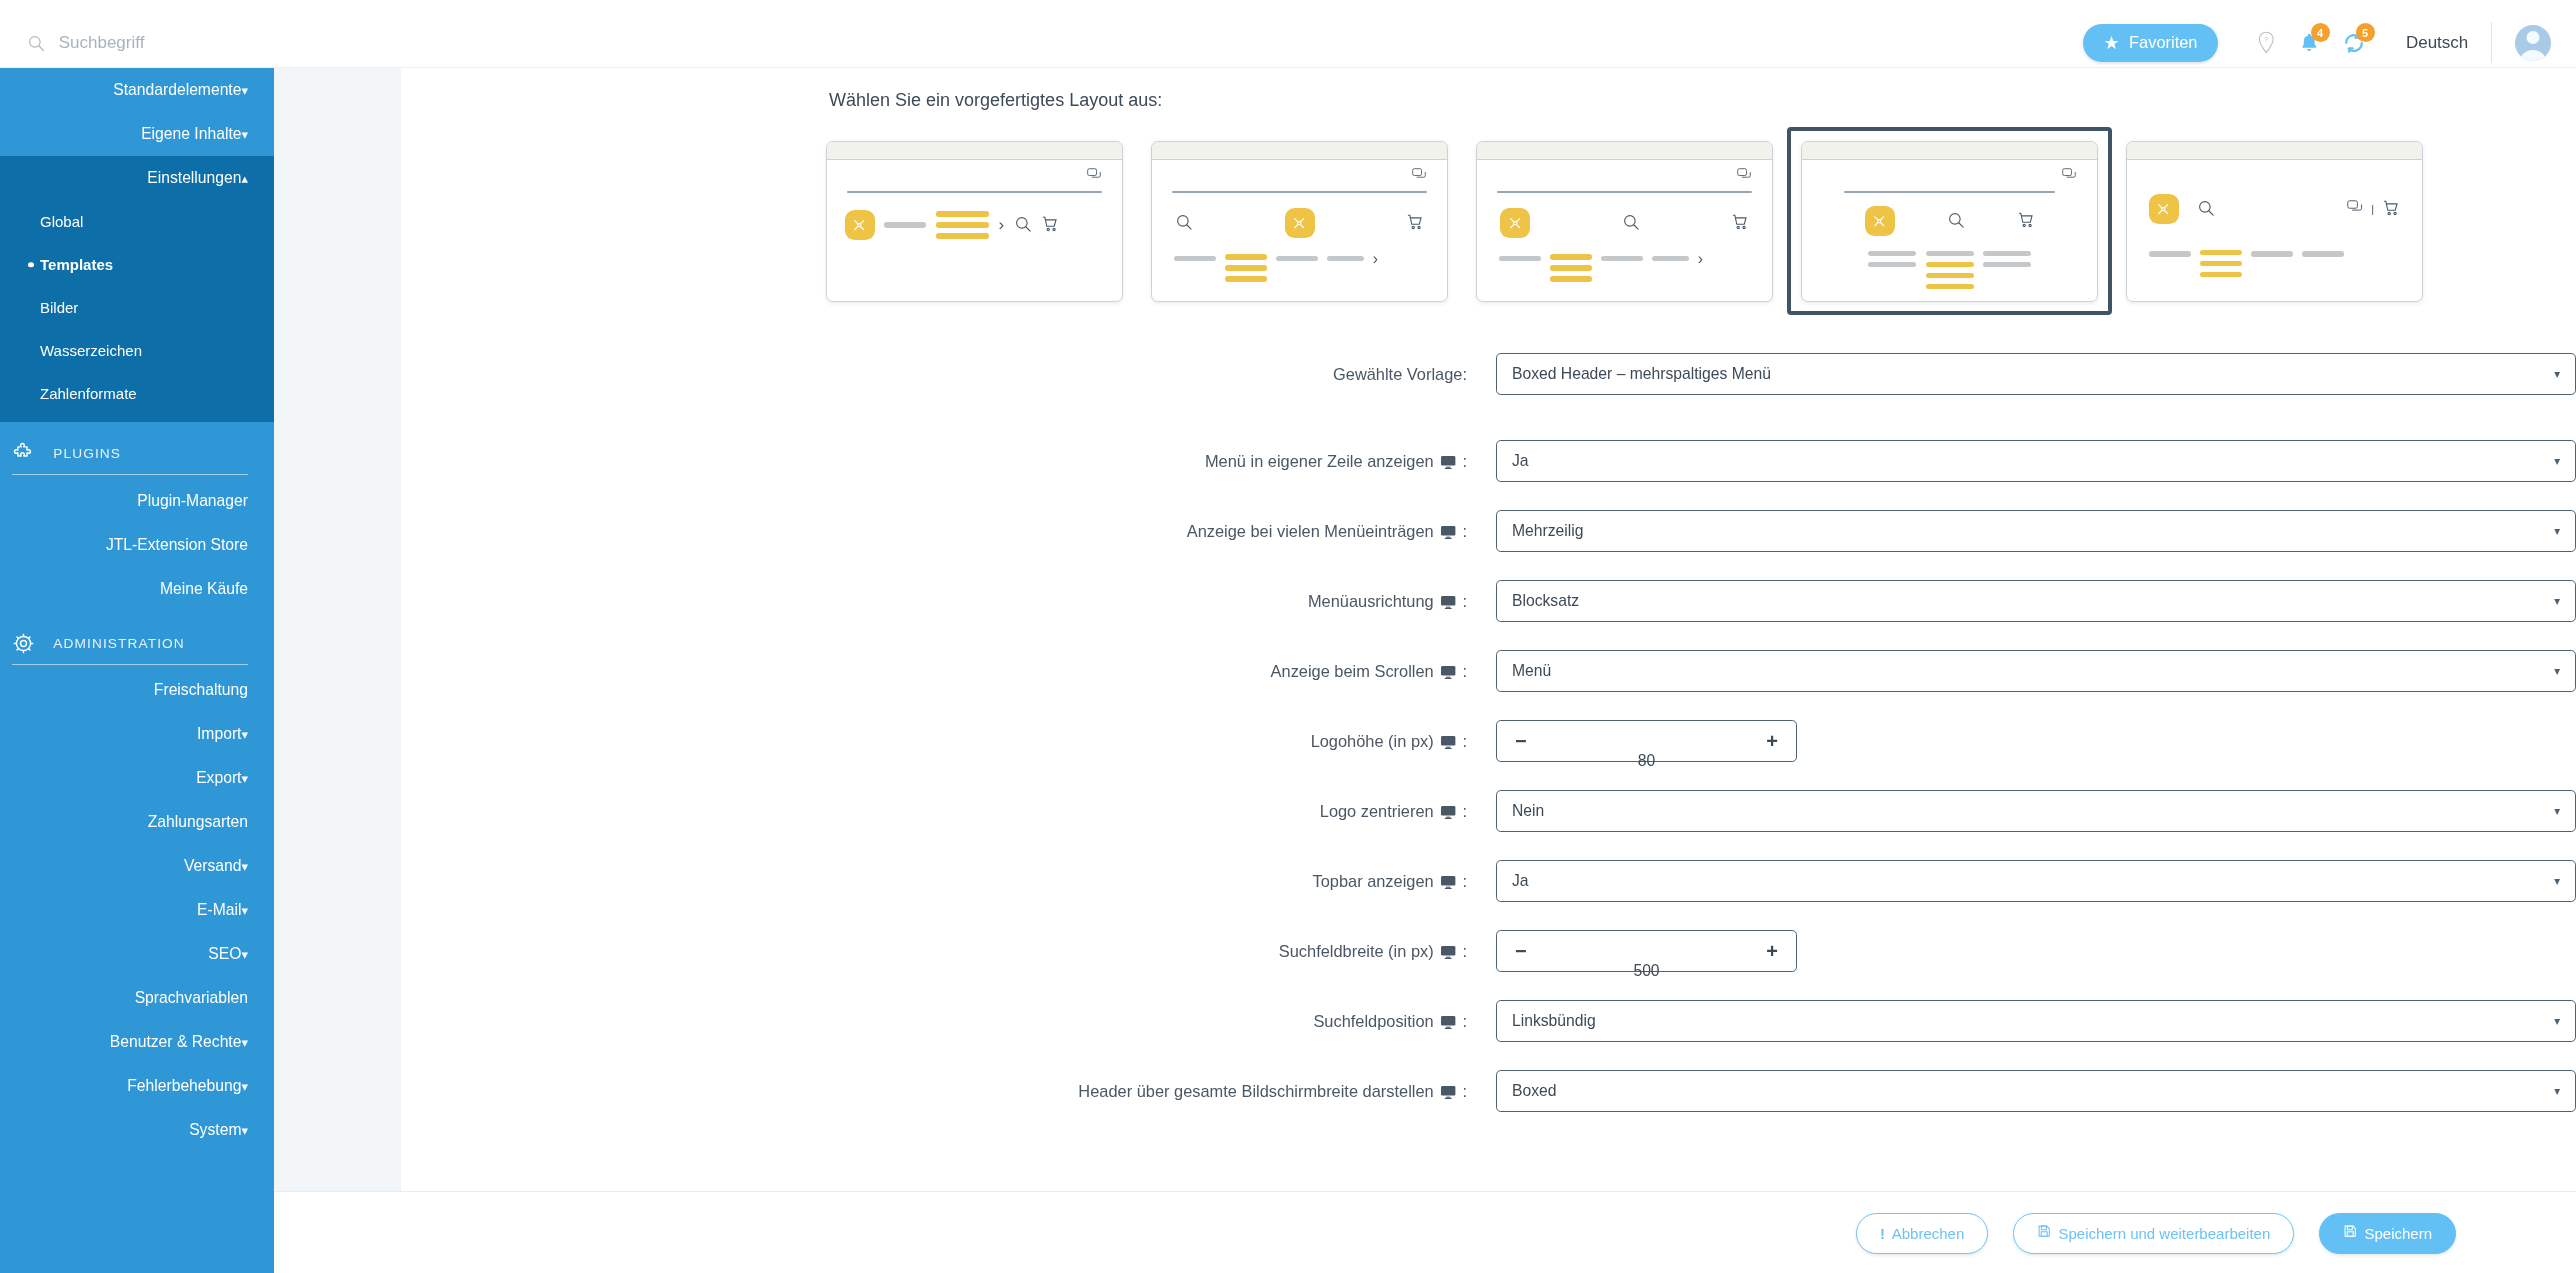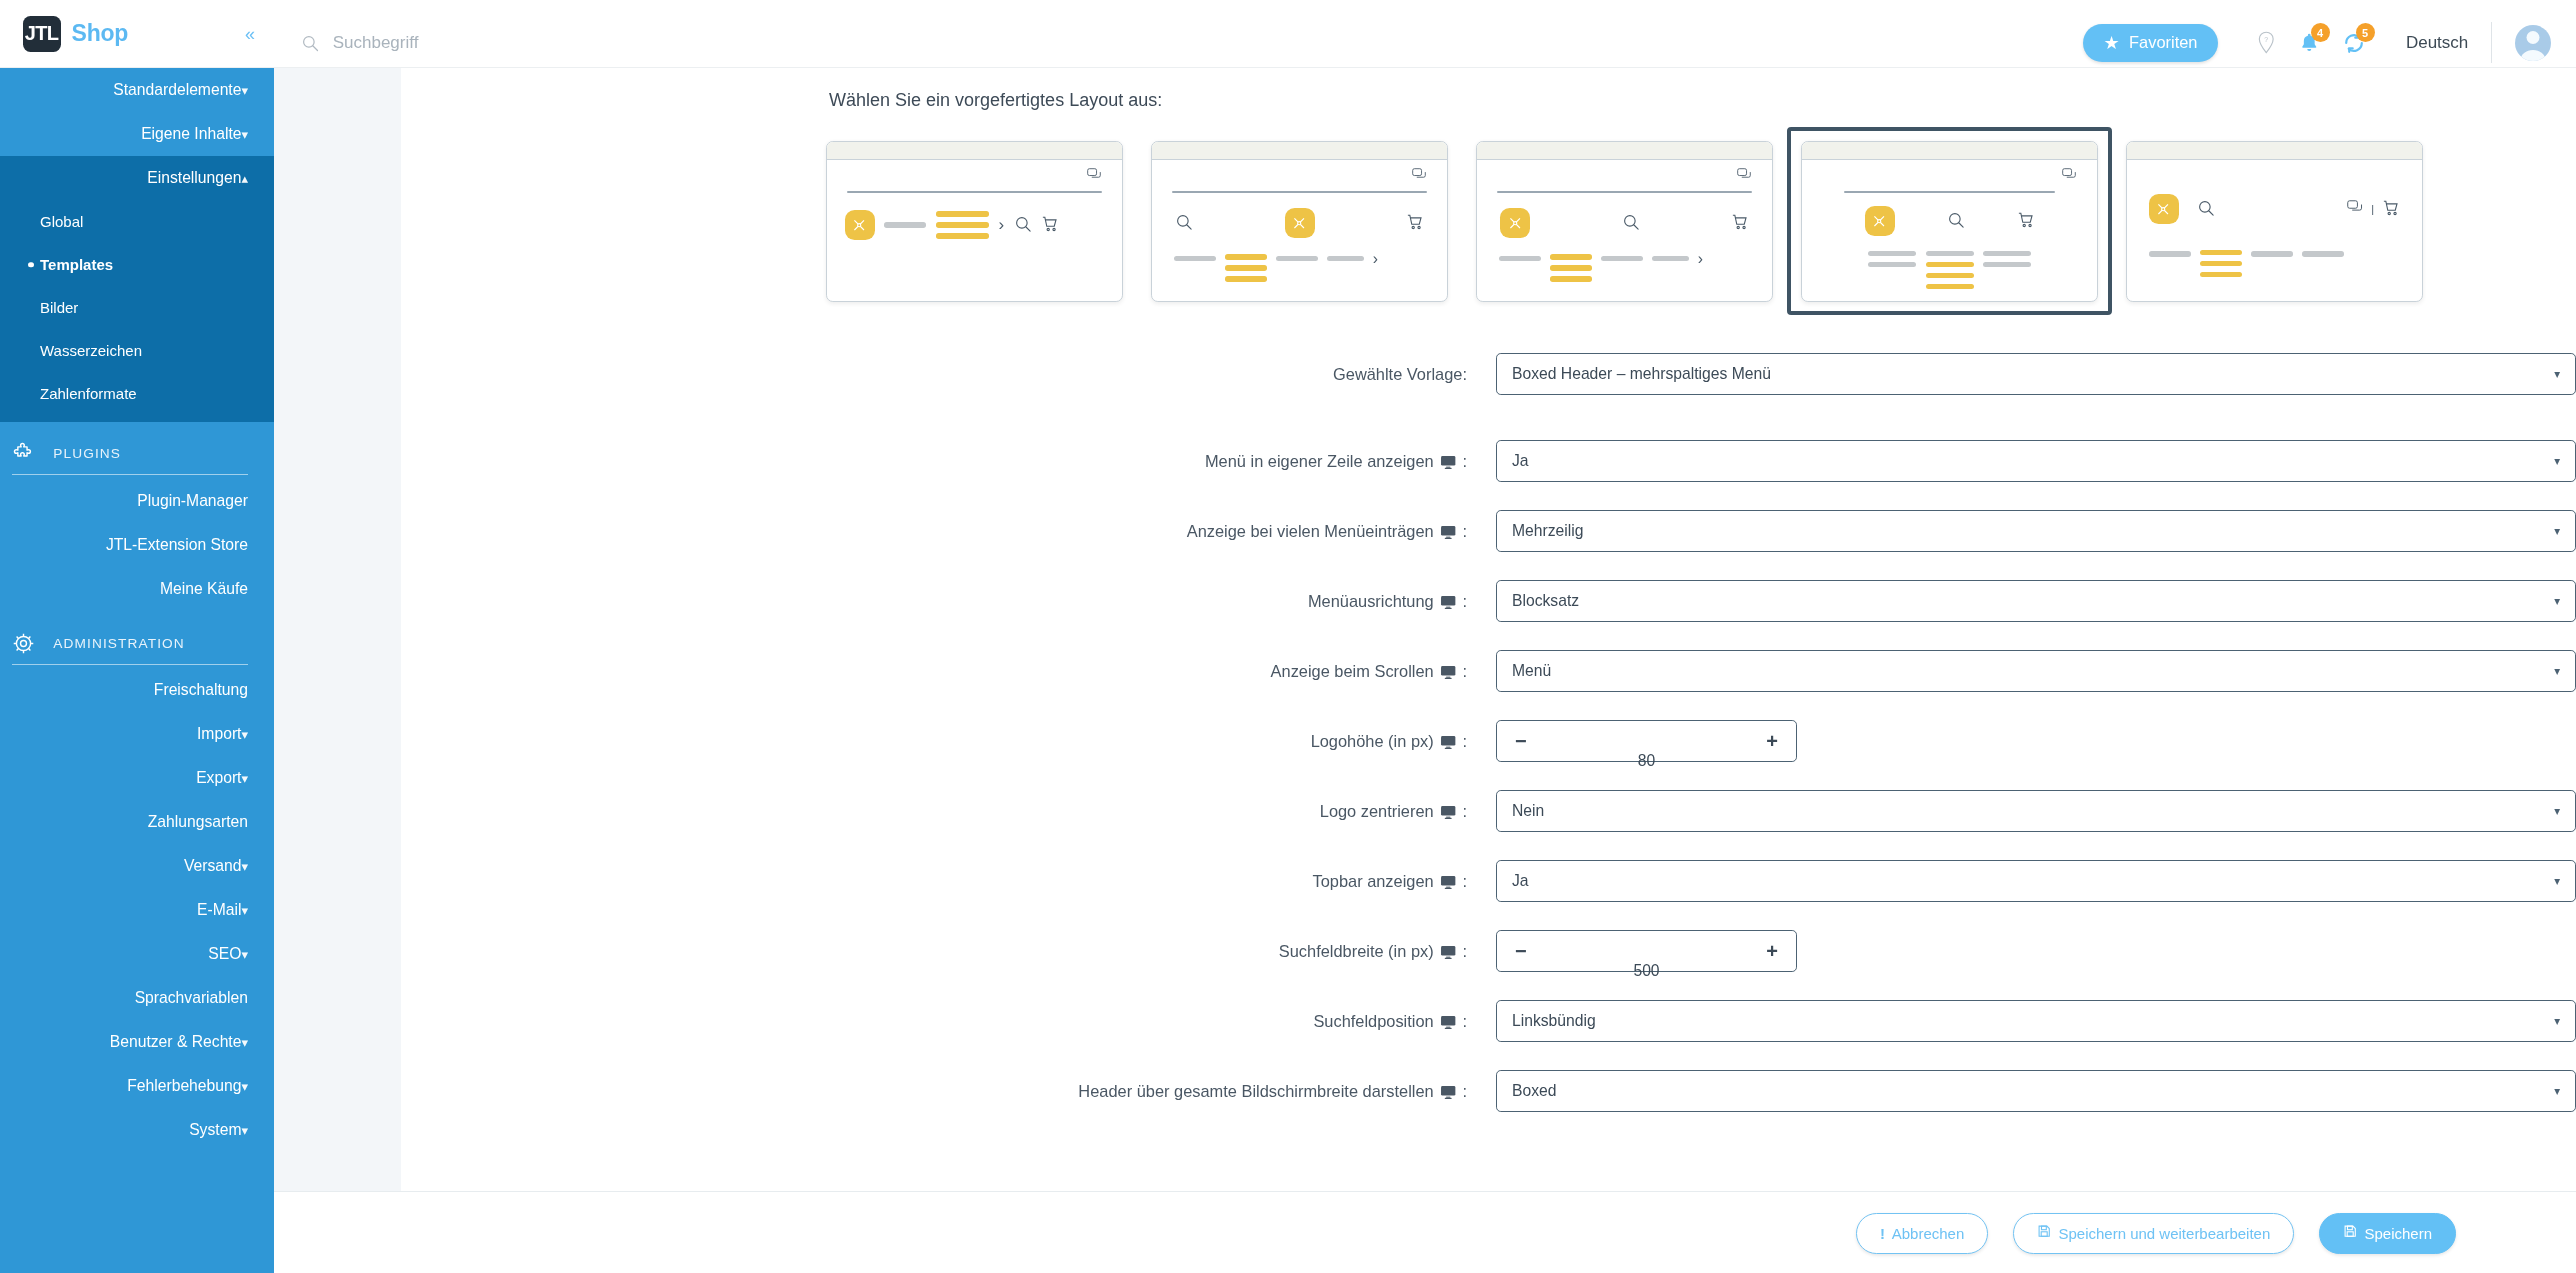--- a/index.html
+++ b/index.html
@@ -191,25 +191,20 @@
   }
   .btn.outline { background: #fff; border: 0.7px solid #73c3f3; color: #6ec2f4; }
   .btn.primary { background: #63c0f5; border: 0.7px solid #63c0f5; color: #fff; justify-content: space-between; }
 </style>
 </head>
 <body>
 
 <div class="app">
 
   <div class="topbar">
-    <div class="brand">
-      <div class="logo-badge">JTL</div>
-      <div class="brand-name">Shop</div>
-      <div class="collapse-btn">«</div>
-    </div>
 
     <div class="topbar-main">
       <div class="search-wrap">
         <span class="search-ic">
           <svg width="18" height="18" viewBox="0 0 24 24" fill="none" stroke="#b0b9c1" stroke-width="1.6">
             <circle cx="10.5" cy="10.5" r="7"></circle>
               <line x1="16" y1="16" x2="22" y2="22" stroke-linecap="round"></line>
           </svg>
         </span>
         <input class="search-input" type="text" placeholder="Suchbegriff" style="">

